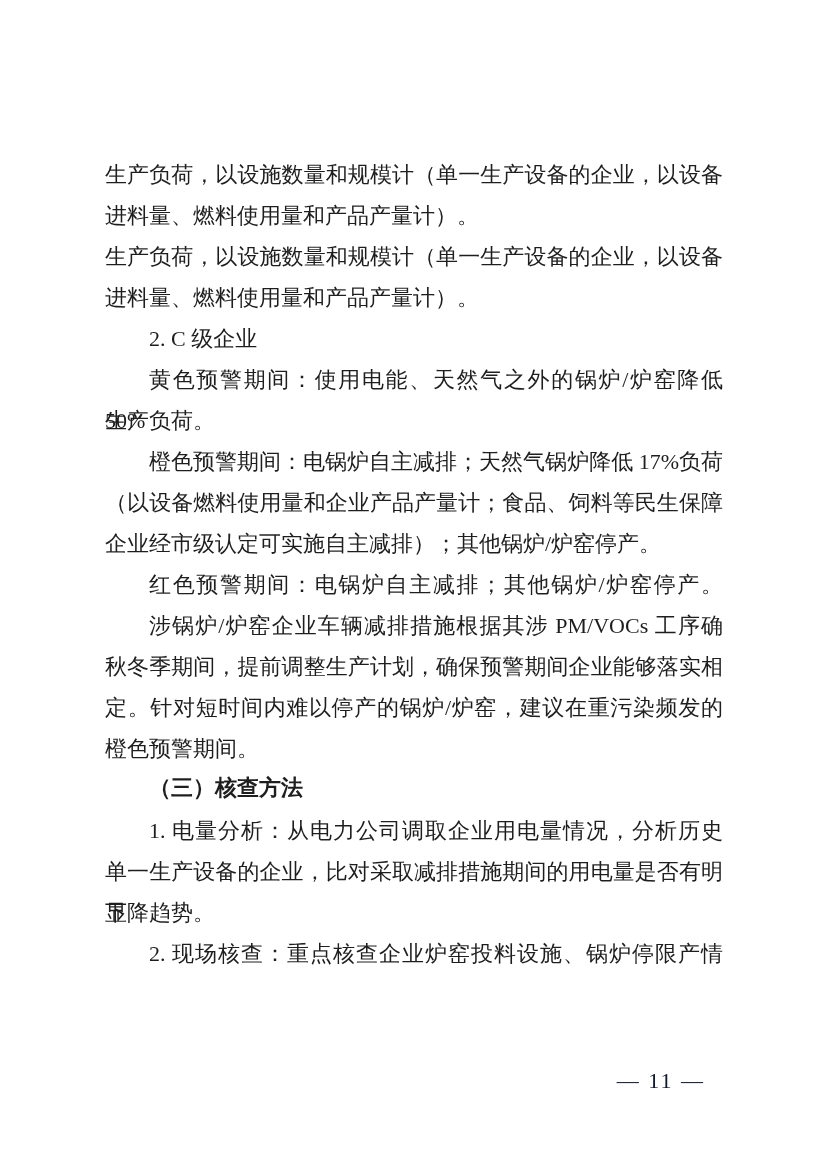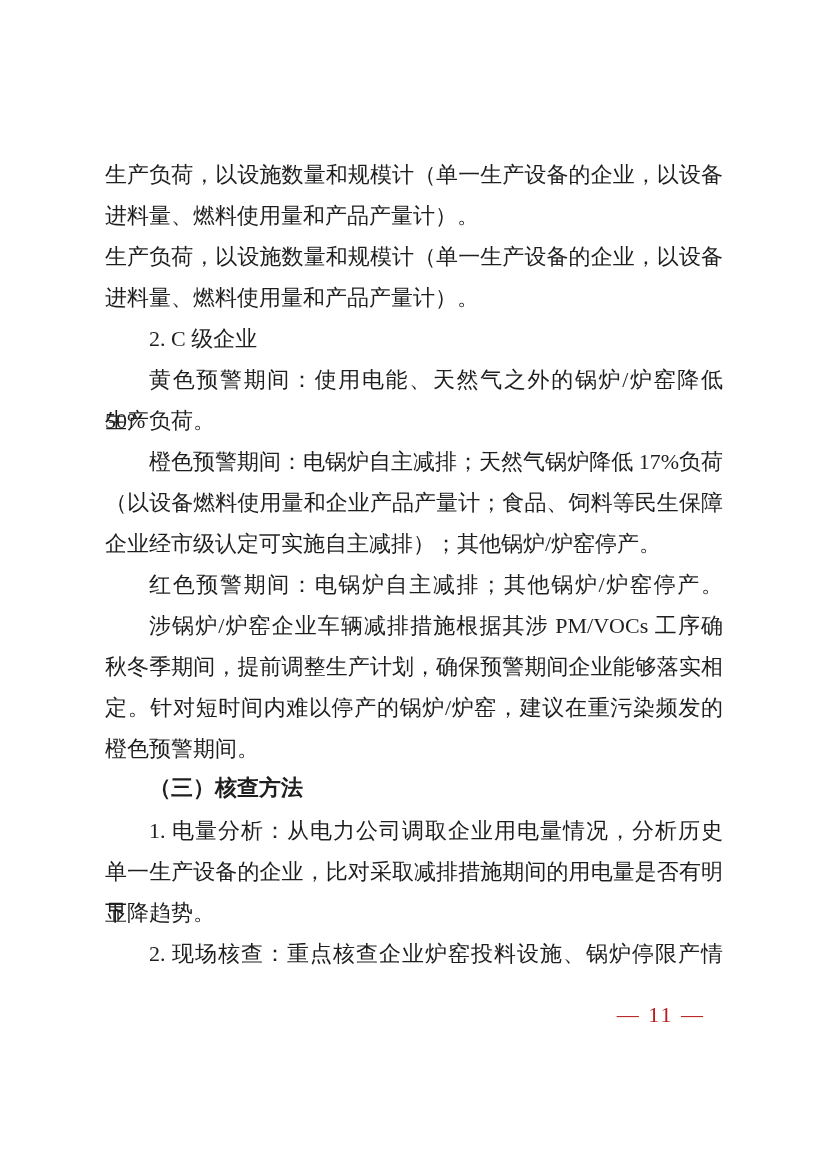--- a/index.html
+++ b/index.html
@@ -38,27 +38,27 @@
   }
   .line.indent {
     text-indent: 44px;
   }
   .line.heading {
     font-weight: 700;
     font-family: Liberation Mono, monospace;
   }
   .page-number {
     position: absolute;
-    top: 1002px;
+    top: 1068px;
     left: 405px;
     width: 300px;
     text-align: right;
     font-size: 22px;
     letter-spacing: 2px;
-    color: #b91c1c;
+    color: #0f172a;
   }
 </style>
 </head>
 <body>
 
 <div class="page">
   <main class="doc-body" id="doc-body">
       <div class="line fill">生产负荷，以设施数量和规模计（单一生产设备的企业，以设备</div>
       <div class="line">进料量、燃料使用量和产品产量计）。</div>
       <div class="line fill">生产负荷，以设施数量和规模计（单一生产设备的企业，以设备</div>

